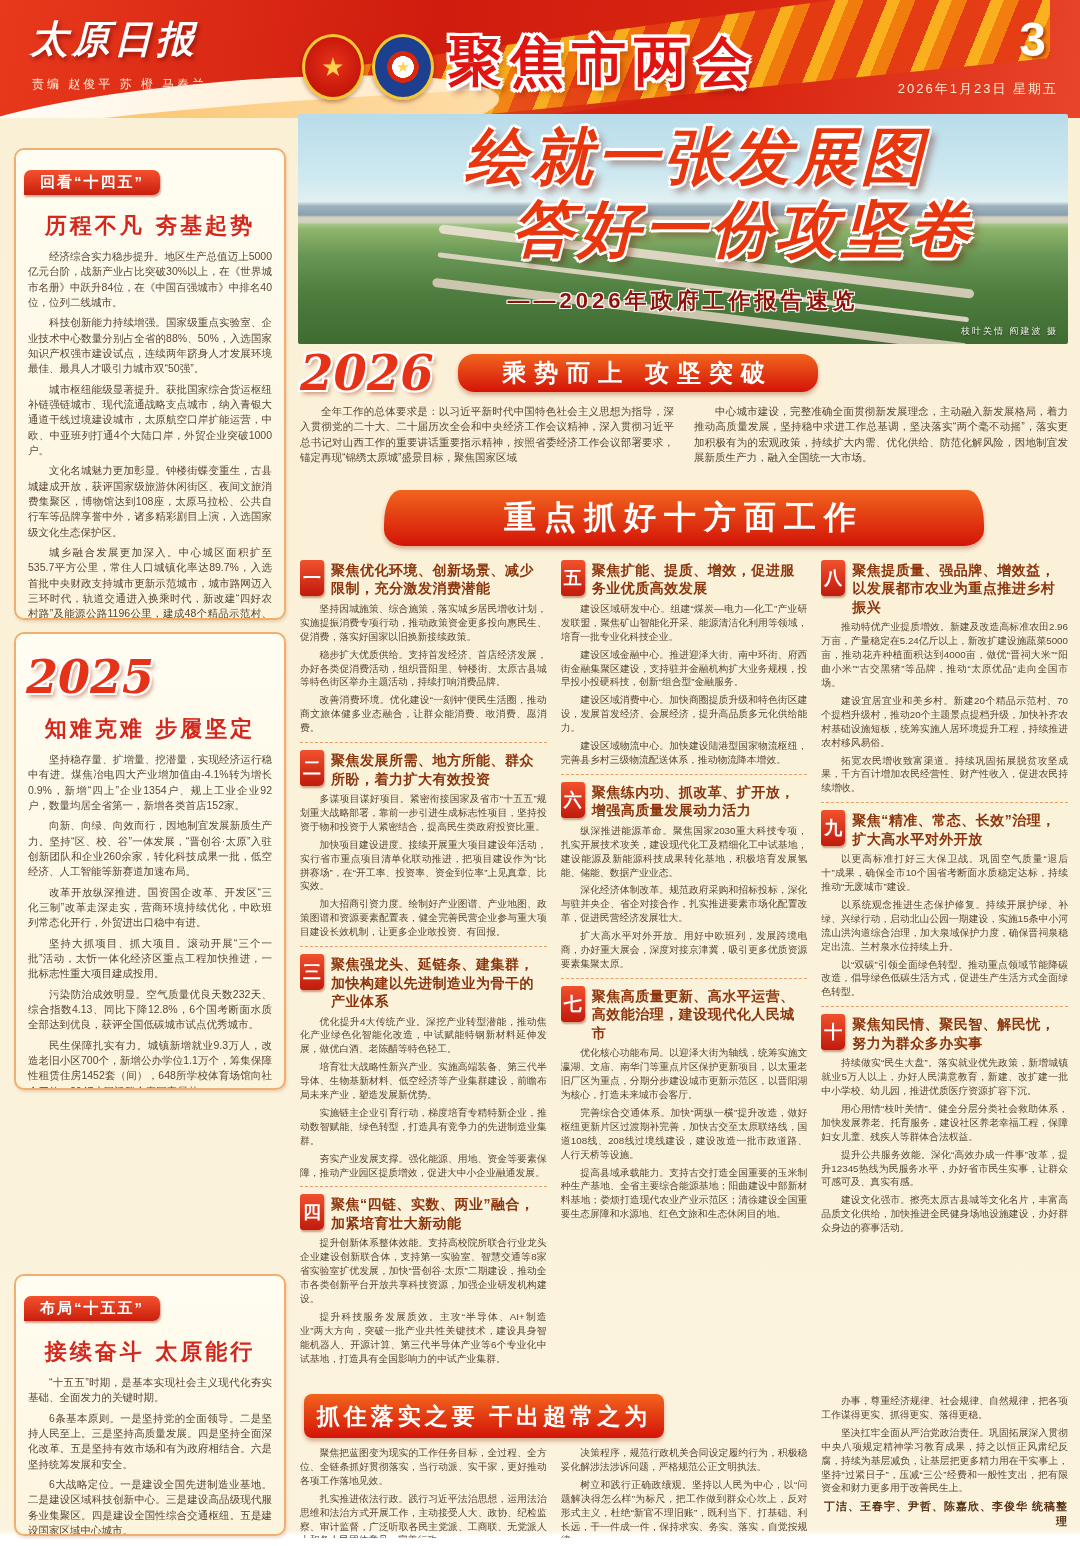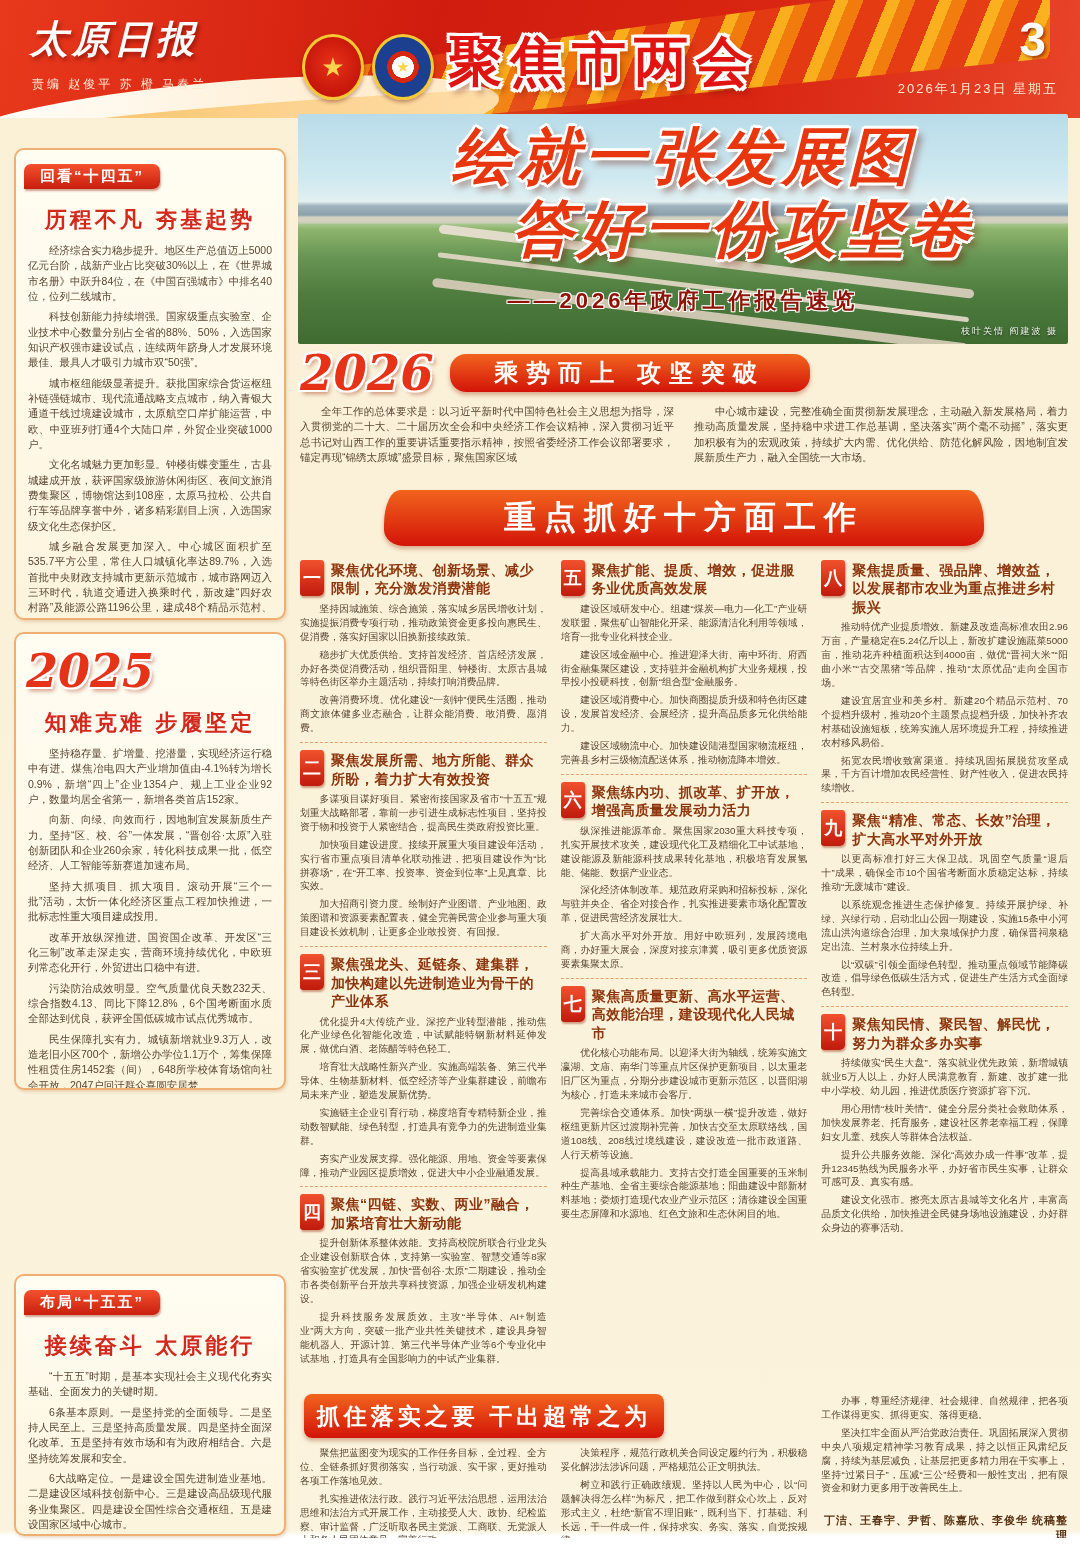--- a/index.html
+++ b/index.html
@@ -32,44 +32,44 @@
   .photo{position:absolute;left:298px;top:114px;width:770px;height:230px;overflow:hidden;border-radius:2px;
          background:
            linear-gradient(180deg,rgba(0,0,0,0) 44%,rgba(216,210,194,.9) 45%,rgba(216,210,194,.9) 47%,rgba(0,0,0,0) 48%),
            linear-gradient(180deg,rgba(0,0,0,0) 38%,#9fb3bd 40%,#8aa0ac 44%,rgba(0,0,0,0) 46%),
            linear-gradient(180deg,#b9dcea 0%,#cfe9f0 28%,#e9f3f2 42%,#8fb56c 50%,#679554 62%,#4e7d3f 78%,#3f6b31 100%);}
   .road{position:absolute;left:18%;top:62%;width:70%;height:9px;background:linear-gradient(90deg,#e3ddcb,#cfc9b4);
         border-radius:6px;transform:rotate(7deg);box-shadow:0 26px 0 -2px #d8d2bd,0 54px 0 0 #cbc6ad;}
   .hl{position:absolute;width:100%;text-align:center;font-family:"DejaVu Serif",serif;font-style:italic;font-weight:900;
       color:#e8370e;font-size:62px;letter-spacing:4px;line-height:1;
       text-shadow:-2px -2px 0 #fff,2px -2px 0 #fff,-2px 2px 0 #fff,2px 2px 0 #fff,0 3px 0 #fff,0 -3px 0 #fff,5px 6px 7px rgba(110,20,0,.5);}
-  .hl1{top:12px;}
+  .hl1{top:12px;margin-left:13px;}
   .hl2{top:84px;padding-left:60px;}
   .hero-sub{position:absolute;width:100%;top:172px;text-align:center;font-size:22px;font-weight:bold;color:#8d1406;letter-spacing:4px;
             text-shadow:-1px -1px 0 #fff,1px -1px 0 #fff,-1px 1px 0 #fff,1px 1px 0 #fff;}
   .photo-credit{position:absolute;right:10px;bottom:6px;color:#f3f6ef;font-size:9px;letter-spacing:2px;text-shadow:0 1px 2px rgba(0,0,0,.6);}
   
   .lbox{position:absolute;left:14px;width:272px;border:2px solid #efae72;border-radius:10px;
         background:linear-gradient(180deg,#fffdf2,#fdf4dd);box-shadow:1px 2px 3px rgba(180,120,60,.25);
-        padding:16px 12px;box-sizing:border-box;overflow:hidden;}
+        padding:22px 12px;box-sizing:border-box;overflow:hidden;}
   .lbox .tab{display:inline-block;background:linear-gradient(180deg,#f4512e,#c81f0e);color:#fff;font-weight:bold;
              font-size:15px;letter-spacing:2px;padding:3px 16px;border-radius:7px 7px 7px 0;margin:-2px 0 4px -4px;
              box-shadow:1px 2px 2px rgba(140,30,0,.4);}
   .lbox .bighead{text-align:center;color:#d3281a;font-size:22px;font-weight:900;letter-spacing:3px;margin:12px 0 8px 0;
                  font-family:"DejaVu Sans",sans-serif;text-shadow:1px 1px 0 #fff;}
   .yearnum{display:inline-block;font-family:"DejaVu Serif",serif;font-style:italic;font-weight:900;font-size:46px;color:#e63318;
            line-height:1;margin:-2px 0 2px -2px;
            text-shadow:-2px -2px 0 #fff,2px -2px 0 #fff,-2px 2px 0 #fff,2px 2px 0 #fff,3px 4px 4px rgba(150,30,0,.45);}
   .para{margin:0 0 5px 0;text-indent:2em;text-align:justify;color:#5a4632;font-size:10.5px;line-height:1.46;}
   #box1{top:148px;height:472px;}
   #box2{top:632px;height:458px;}
   #box3{top:1274px;height:262px;}
   
   .intro{position:absolute;left:300px;top:350px;width:768px;height:132px;}
-  .intro-head{display:flex;align-items:center;gap:16px;height:46px;}
+  .intro-head{display:flex;align-items:center;gap:24px;height:46px;}
   .y2026{font-family:"DejaVu Serif",serif;font-style:italic;font-weight:900;font-size:48px;color:#e63318;line-height:1;
          text-shadow:-2px -2px 0 #fff,2px -2px 0 #fff,-2px 2px 0 #fff,2px 2px 0 #fff,3px 4px 4px rgba(150,30,0,.45);}
   .ribbon{position:relative;background:linear-gradient(180deg,#f2641e,#d31408);color:#fff;font-weight:900;
           display:flex;align-items:center;justify-content:center;box-shadow:0 3px 4px rgba(150,40,0,.35);}
   .ribbon::before,.ribbon::after{content:"";position:absolute;top:6px;width:16px;height:100%;background:#a80f06;z-index:-1;}
   .ribbon::before{left:-8px;transform:skewY(-12deg);}
   .ribbon::after{right:-8px;transform:skewY(12deg);}
   .r2026{width:360px;height:38px;font-size:24px;letter-spacing:8px;border-radius:16px;}
   .intro-cols{column-count:2;column-gap:20px;margin-top:8px;}
   .intro-cols .para{font-size:10.5px;}
@@ -86,21 +86,21 @@
   .sec-title{margin:1px 0 0 0;font-size:14px;line-height:1.32;color:#8d360d;font-weight:bold;letter-spacing:.5px;}
   .seccol .para{font-size:9.8px;line-height:1.42;margin-bottom:4px;}
   
   .closing{position:absolute;left:300px;top:1392px;width:768px;height:146px;}
   .rclose{position:absolute;left:4px;top:2px;width:360px;height:44px;font-size:23px;letter-spacing:4px;border-radius:8px;}
   .close-cols{display:flex;gap:14px;height:100%;}
   .ccol{width:247px;overflow:hidden;}
   .ccol .para{font-size:9.8px;line-height:1.42;margin-bottom:4px;}
   .ccol1,.ccol2{padding-top:54px;}
   .ccol3{padding-top:2px;}
-  .credits{margin-top:18px;text-align:right;font-size:11px;font-weight:bold;color:#5a3214;letter-spacing:1px;}
+  .credits{margin-top:4px;text-align:right;font-size:11px;font-weight:bold;color:#5a3214;letter-spacing:1px;}
 </style>
 </head>
 <body>
 
 <div class="page">
 
   <div class="header">
     <div class="rays"></div>
     <div class="swoosh1"></div>
     <div class="swoosh2"></div>
@@ -133,22 +133,22 @@
         <p class="para">重点领域改革不断深化。煤炭先进产能占比达到92.7%，新能源和清洁能源发电装机占比达到50.6%，市属国有资本运营集团、文旅投资、供水集团等相继组建成立，全市801个各类公共服务事项实现“一网通办”。</p>
       </div>
   </div>
 
   <div class="lbox" id="box2">
     <span class="yearnum">2025</span>
     <div class="bighead">知难克难 步履坚定</div>
     <div>
         <p class="para">坚持稳存量、扩增量、挖潜量，实现经济运行稳中有进。煤焦冶电四大产业增加值由-4.1%转为增长0.9%，新增“四上”企业1354户、规上工业企业92户，数量均居全省第一，新增各类首店152家。</p>
         <p class="para">向新、向绿、向效而行，因地制宜发展新质生产力。坚持“区、校、谷”一体发展，“晋创谷·太原”入驻创新团队和企业260余家，转化科技成果一批，低空经济、人工智能等新赛道加速布局。</p>
+        <p class="para">改革开放纵深推进。国资国企改革、开发区“三化三制”改革走深走实，营商环境持续优化，中欧班列常态化开行，外贸进出口稳中有进。</p>
         <p class="para">坚持大抓项目、抓大项目。滚动开展“三个一批”活动，太忻一体化经济区重点工程加快推进，一批标志性重大项目建成投用。</p>
-        <p class="para">改革开放纵深推进。国资国企改革、开发区“三化三制”改革走深走实，营商环境持续优化，中欧班列常态化开行，外贸进出口稳中有进。</p>
         <p class="para">污染防治成效明显。空气质量优良天数232天、综合指数4.13、同比下降12.8%，6个国考断面水质全部达到优良，获评全国低碳城市试点优秀城市。</p>
         <p class="para">民生保障扎实有力。城镇新增就业9.3万人，改造老旧小区700个，新增公办学位1.1万个，筹集保障性租赁住房1452套（间），648所学校体育场馆向社会开放，2047户回迁群众喜圆安居梦。</p>
         <p class="para">守牢安全稳定底线。化解政府债务风险成效明显，安全生产事故起数、死亡人数持续“双下降”，蝉联“平安中国建设示范市”，实现全国双拥模范城“十连冠”。</p>
       </div>
   </div>
 
   <div class="lbox" id="box3">
     <span class="tab">布局“十五五”</span>
     <div class="bighead">接续奋斗 太原能行</div>
     <div>

